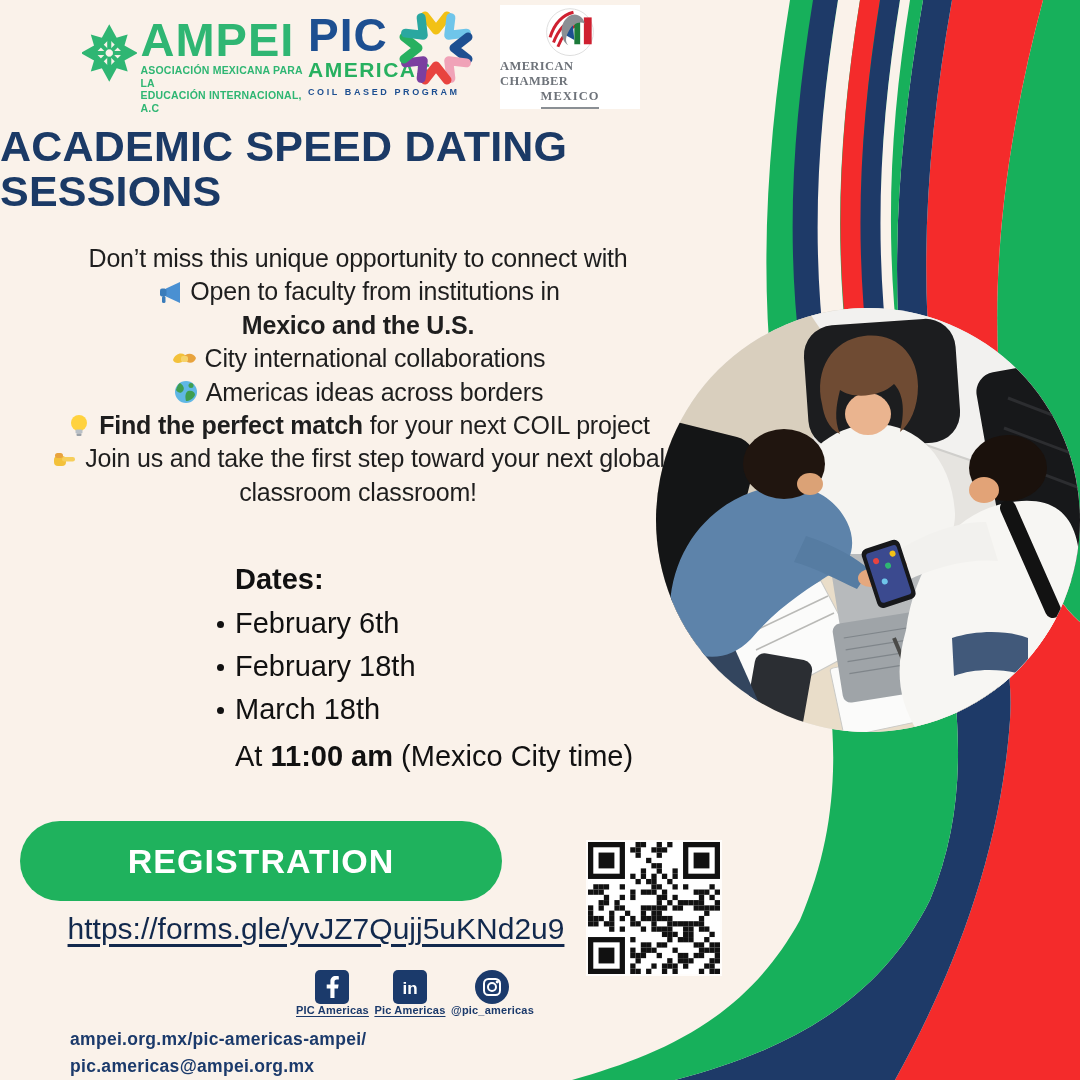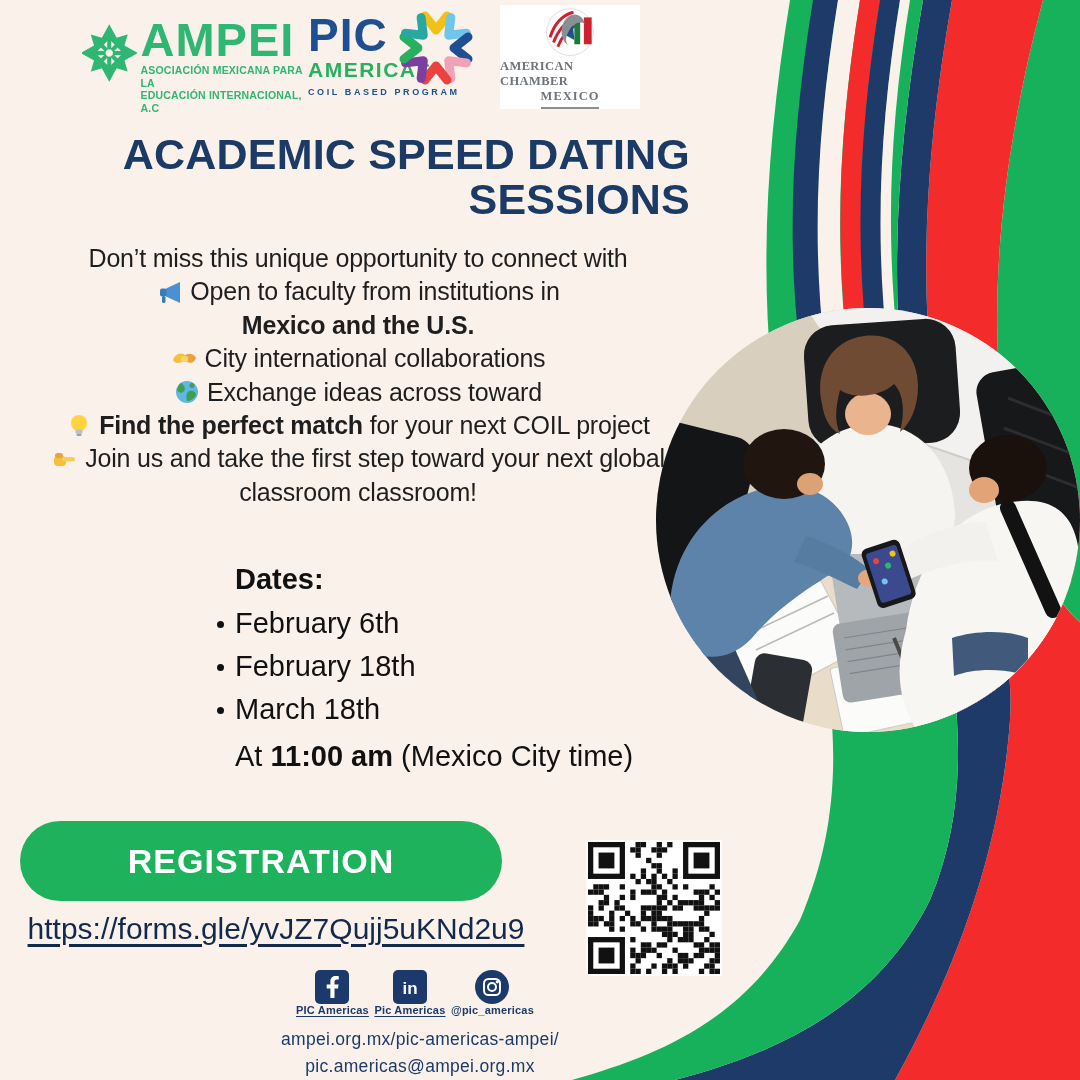--- a/index.html
+++ b/index.html
@@ -22,22 +22,22 @@
   .pic-sub{font-size:21px;font-weight:800;color:#27b060;letter-spacing:1.5px;line-height:24px;}
   .pic-prog{font-size:9px;font-weight:700;color:#1d4f91;letter-spacing:2.6px;margin-top:5px;}
   .pic-burst{position:absolute;left:88px;top:-4px;}
   .amcham{left:500px;top:5px;width:140px;height:104px;background:#ffffff;display:flex;
           flex-direction:column;align-items:center;justify-content:flex-start;padding-top:2px;box-sizing:border-box;}
   .amcham-l1{font-family:"Liberation Serif",serif;font-size:12.5px;font-weight:700;color:#6e737a;letter-spacing:.4px;margin-top:2px;}
   .amcham-l2{font-family:"Liberation Serif",serif;font-size:12.5px;font-weight:700;color:#6e737a;letter-spacing:1px;}
   .amcham-rule{width:58px;height:2px;background:#8a8f94;margin-top:3px;}
 
   
-  .title{left:0;top:124px;width:690px;text-align:right;color:#1b3a66;font-weight:800;
-         font-size:43px;line-height:45px;letter-spacing:.2px;white-space:nowrap;margin-top:8px;}
+  .title{left:0;top:124px;width:690px;text-align:left;color:#1b3a66;font-weight:800;
+         font-size:43px;line-height:45px;letter-spacing:.2px;white-space:nowrap;}
   .title div{white-space:nowrap;}
 
   
   .body-block{left:13px;top:242px;width:690px;text-align:center;color:#1e1e1e;font-size:25px;
               line-height:33.4px;letter-spacing:-.2px;}
   .line{display:flex;justify-content:center;align-items:center;white-space:pre;height:33.4px;}
   .line .ico{margin-right:7px;flex:0 0 auto;}
   .b{font-weight:700;}
 
   
@@ -46,36 +46,36 @@
   .dates ul{list-style:none;margin:4px 0 4px 0;padding:0;}
   .dates li{font-size:29px;line-height:43px;padding-left:20px;position:relative;}
   .dates li::before{content:"";position:absolute;left:2px;top:19px;width:7px;height:7px;border-radius:50%;background:#111;}
   .dates-time{font-size:29px;line-height:43px;margin-left:20px;white-space:pre;}
 
   
   .reg-btn{left:20px;top:821px;width:482px;height:80px;background:#1fb25d;border-radius:40px;
            display:flex;align-items:center;justify-content:center;cursor:pointer;border:none;}
   .reg-btn span{color:#ffffff;font-size:34px;font-weight:800;letter-spacing:1px;}
   .reg-url{left:0;top:912px;width:552px;text-align:center;font-size:30px;color:#12294d;
-           text-decoration:underline;text-underline-offset:5px;display:block;}
+           text-decoration:underline;text-underline-offset:5px;display:block;padding-left:40px;}
 
   
   .qr{left:586px;top:840px;width:136px;height:136px;background:#fffdfb;padding:2px;box-sizing:border-box;}
 
   
   .photo{left:656px;top:308px;width:424px;height:424px;}
 
   
   .social{left:296px;top:970px;width:238px;display:flex;justify-content:space-between;}
   .soc-item{display:flex;flex-direction:column;align-items:center;cursor:pointer;}
   .soc-label{font-size:11px;font-weight:700;color:#1b3a6b;letter-spacing:.2px;}
   .u{text-decoration:underline;text-underline-offset:2px;}
 
   
-  .footer{left:70px;top:1026px;width:700px;text-align:center;color:#1b3a6b;font-weight:400;}
+  .footer{left:70px;top:1026px;width:700px;color:#1b3a6b;font-weight:700;}
   .footer div{font-size:17.5px;line-height:27px;letter-spacing:.3px;}
 </style>
 </head>
 <body>
 
 <div class="canvas">
 
   <svg class="abs ribbons" viewBox="0 0 1080 1080" aria-hidden="true">
     <path d="M1043,0 C1000,160 982,330 1012,470 C1036,576 1062,606 1080,622 L1080,0 Z" fill="#17b05b"></path>
     <path d="M952,0 C922,170 915,330 948,470 C985,560 1015,640 1010,720 C1000,860 950,980 895,1080 L1080,1080 L1080,622 C1062,606 1036,576 1012,470 C982,330 1000,160 1043,0 Z" fill="#f42b2b"></path>
@@ -196,21 +196,21 @@
       <span>City international collaborations</span>
     </div>
 
     <div class="line">
       <svg class="ico" width="26" height="26" viewBox="0 0 26 26">
         <circle cx="13" cy="13" r="11" fill="#5fb7e5"></circle>
         <path d="M7,4 C10,6 12,9 10,12 C8,15 5,14 3,11 C4,8 5,5 7,4 Z" fill="#3f9e4f"></path>
         <path d="M15,12 C19,11 22,13 22,16 C20,20 16,22 13,22 C12,18 12,14 15,12 Z" fill="#3f9e4f"></path>
         <circle cx="18" cy="6.5" r="2.5" fill="#3f9e4f"></circle>
       </svg>
-      <span>Exchange ideas across toward</span>
+      <span>Americas ideas across borders</span>
     </div>
 
     <div class="line">
       <svg class="ico" width="26" height="26" viewBox="0 0 26 26">
         <circle cx="13" cy="10" r="8" fill="#ffd23e"></circle>
         <rect x="9.5" y="16.5" width="7" height="4" rx="1" fill="#b9c0c6"></rect>
         <rect x="10.5" y="20.5" width="5" height="2.5" rx="1" fill="#9aa1a8"></rect>
       </svg>
       <span class="b">Find the perfect match</span><span> for your next COIL project</span>
     </div>

